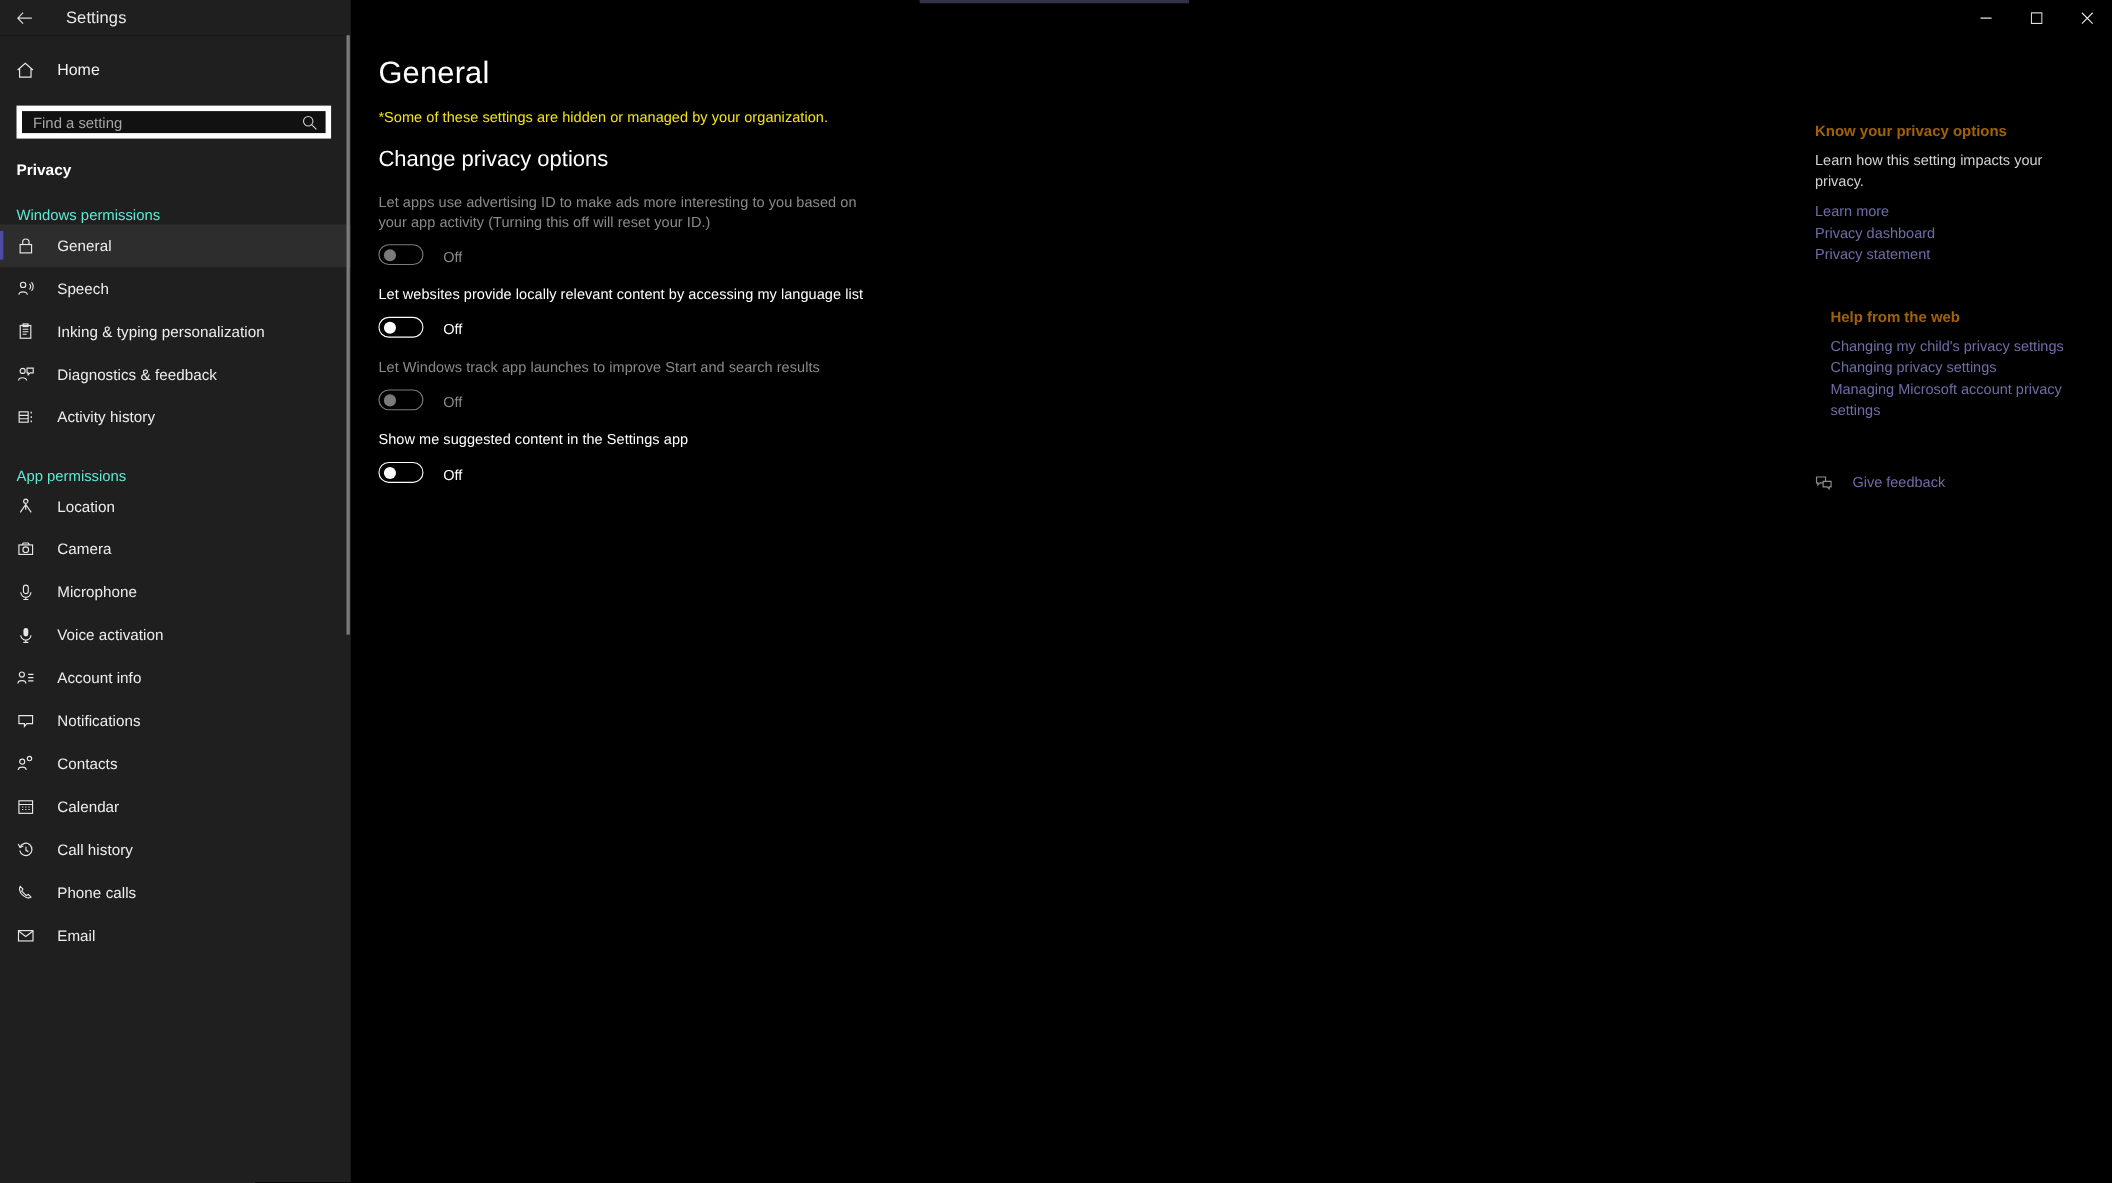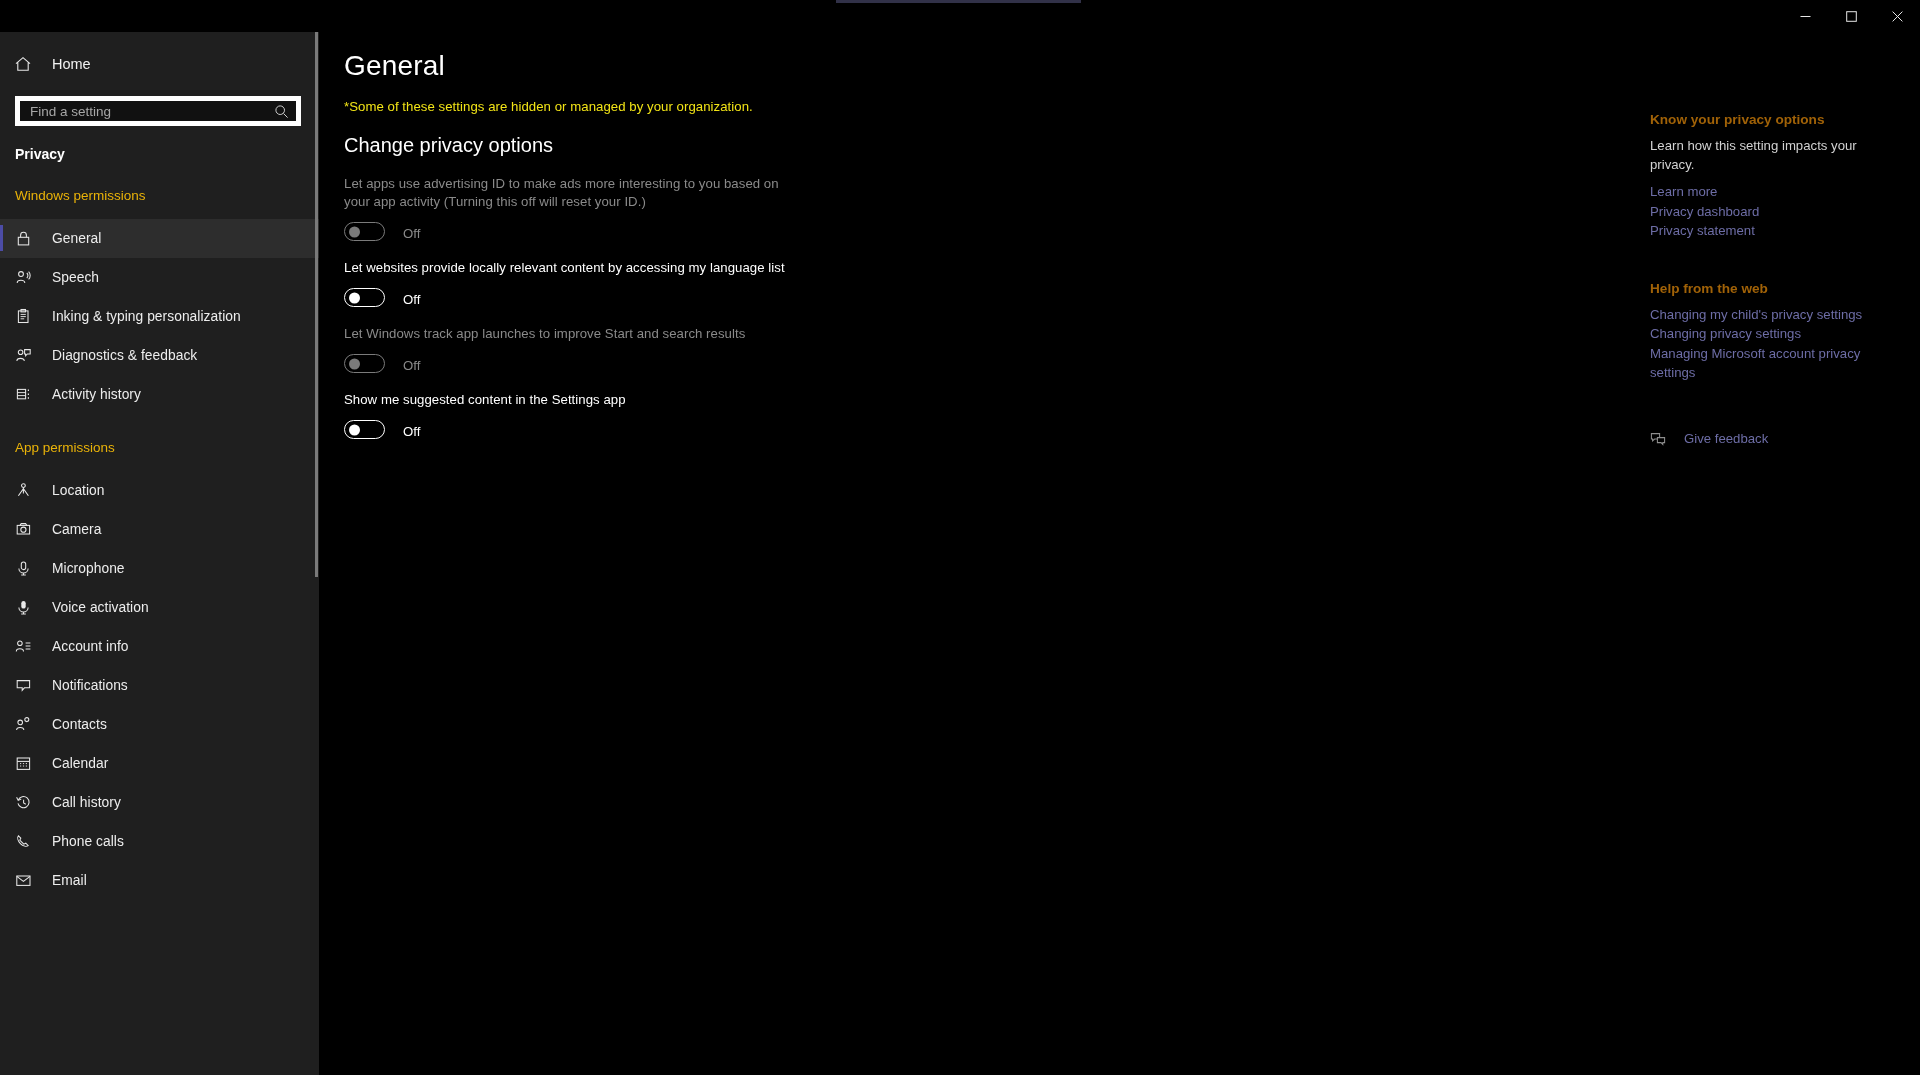--- a/index.html
+++ b/index.html
@@ -64,21 +64,21 @@
     padding: 0 8px 0 10px;
   }
   .search-box input::placeholder { color: #a7a7a7; }
   .search-ico { width: 30px; display: flex; align-items: center; justify-content: center; color: #cfcfcf; }
 
   .privacy-title {
     font-size: 14px; font-weight: bold; color: #ffffff; padding: 20px 0 0 15px;
   }
 
   .nav-group-label {
-    font-size: 13.5px; color: #eab308; padding: 26px 0 16px 15px;
+    font-size: 13.5px; color: #5eead4; padding: 26px 0 1px 15px;
   }
   .nav-item {
     position: relative; display: flex; align-items: center;
     height: 39px; padding-left: 15px; color: #eaeaea;
   }
   .nav-item .ico {
     width: 28px; height: 22px; display: flex; align-items: center; justify-content: flex-start;
     color: #e7e7e7;
   }
   .nav-item .lbl { font-size: 13.8px; color: #ededed; margin-left: 9px; letter-spacing: .05px; }
@@ -137,33 +137,41 @@
     font-size: 13.6px; font-weight: bold; color: #a16207; margin-bottom: 9px;
   }
   .rail-p {
     font-size: 13.2px; line-height: 19px; color: #d2d2d2; margin-bottom: 8px;
   }
   .rail-link {
     display: block; font-size: 13.2px; line-height: 19.5px;
     color: #6d6da6; text-decoration: none;
   }
   .rail-block { margin-bottom: 30px; }
-  .rail-block.second { margin-top: 40px; }
+  .rail-block.second { margin-top: 40px; margin-left: 14px; }
   .feedback-row {
     display: flex; align-items: center; margin-top: 48px;
   }
   .feedback-ico { width: 22px; color: #8e8e8e; display: flex; align-items: center; }
   .feedback-lbl { font-size: 13.2px; color: #6d6da6; margin-left: 12px; }
 </style>
 </head>
 <body>
 
 <div id="app">
 
   <div class="titlebar">
+    <div class="tb-left">
+      <div class="back-btn">
+        <svg width="17" height="17" viewBox="0 0 17 17">
+          <path d="M7 3.5 L2.2 8.5 L7 13.5 M2.4 8.5 H15" stroke="#d8d8d8" stroke-width="1.1" fill="none"></path>
+        </svg>
+      </div>
+      <div class="app-title">Settings</div>
+    </div>
     <div class="tb-right">
       <div class="win-btns">
         <div class="win-btn">
           <svg width="11" height="11" viewBox="0 0 11 11">
               <path d="M0.5 5.5 H10.5" stroke="#e6e6e6" stroke-width="1"></path>
             </svg>
         </div>
         <div class="win-btn">
           <svg width="11" height="11" viewBox="0 0 11 11">
               <rect x="0.7" y="0.7" width="9.6" height="9.6" stroke="#e6e6e6" stroke-width="1" fill="none"></rect>

